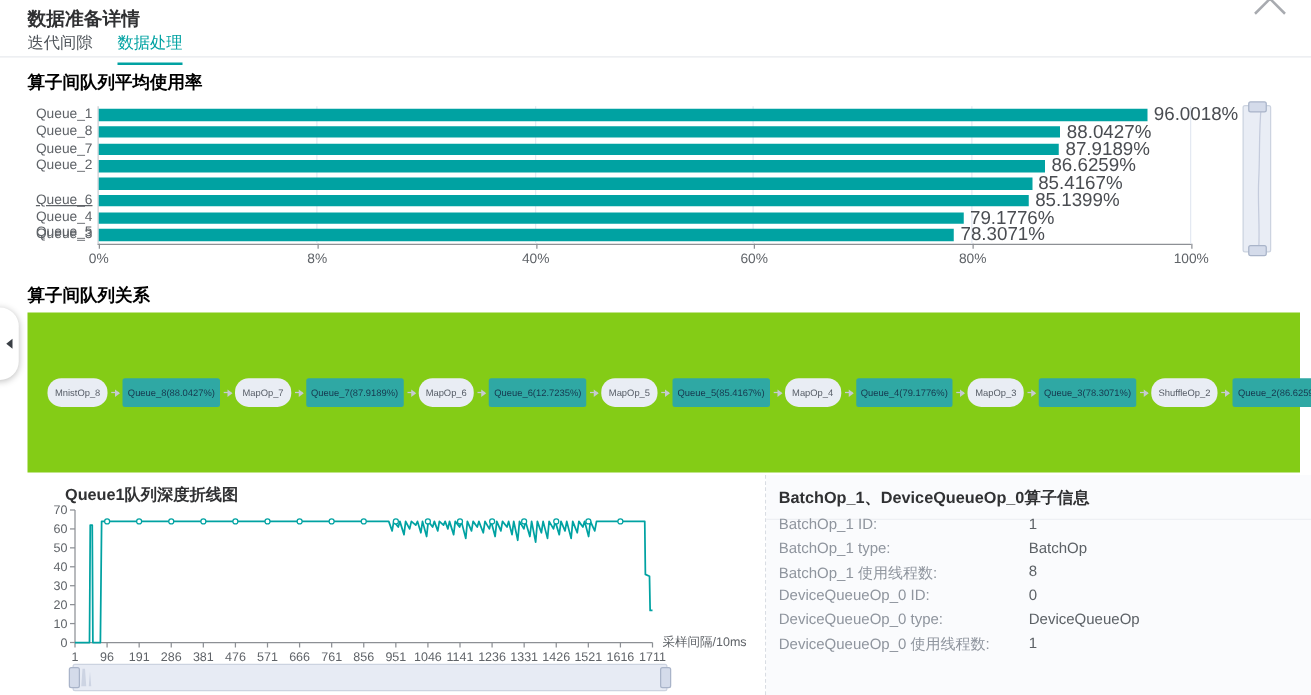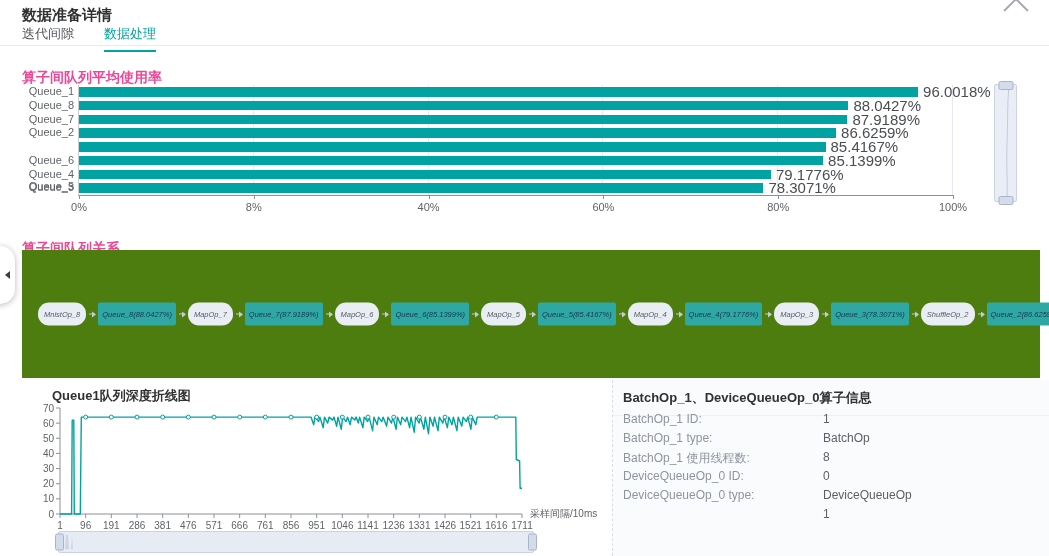--- a/index.html
+++ b/index.html
@@ -6,42 +6,42 @@
   body{
     width:1049px;height:556px;position:relative;overflow:hidden;
     background:#fff;color:#303133;
     font-family:"Liberation Sans","DejaVu Sans",sans-serif;
   }
   .abs{position:absolute;}
   
   .page-title{left:22px;top:6px;font-size:15px;font-weight:bold;}
   .collapse-top{left:1003px;top:-2px;cursor:pointer;}
   
-  .tabs{left:22px;top:25px;display:flex;gap:30px;}
+  .tabs{left:22px;top:25px;display:flex;gap:20px;}
   .tab{font-size:13px;color:#51565c;padding-bottom:7px;cursor:pointer;border-bottom:2px solid transparent;}
   .tab.active{color:#00a2a2;border-bottom-color:#00a2a2;}
   .tabs-divider{left:0;top:45px;width:1049px;height:1px;background:#e8eaee;}
   
-  .sec-title{font-size:14px;font-weight:bold;color:#ec4899;margin-top:12px;}
+  .sec-title{font-size:14px;font-weight:bold;color:#000000;}
   
   .barchart{left:22px;top:85px;width:930px;height:130px;}
   .bar-labels{position:absolute;left:0;top:0;width:52px;}
   .bar-label{position:absolute;right:0;width:52px;text-align:right;font-size:11px;color:#5f6368;}
   .bar-plot{position:absolute;left:56px;top:0;width:874px;height:110px;border-bottom:1px solid #8d9095;border-left:1px solid #c9ccd1;}
   .gridline{position:absolute;top:0;bottom:0;width:1px;background:#e4e9f2;}
   .usage-bar{position:absolute;left:0;height:9.5px;background:#00a2a2;}
   .bar-value{position:absolute;font-size:15px;color:#4a4d52;white-space:nowrap;}
   .xtick{position:absolute;top:110px;width:1px;height:4px;background:#8d9095;}
   .xtick-label{position:absolute;top:116px;transform:translateX(-50%);font-size:11px;color:#5f6368;white-space:nowrap;}
   
   .vslider{left:994px;top:84px;width:21px;height:116px;background:#e9edf5;border:1px solid #ccd3e0;border-radius:2px;cursor:pointer;}
   .vhandle{position:absolute;left:50%;transform:translateX(-50%);width:13px;height:7px;background:#d4dbea;border:1px solid #a9b4c9;border-radius:2px;}
   .vhandle.t{top:-4px;} .vhandle.b{bottom:-4px;}
   
-  .flow-panel{left:22px;top:250px;width:1018px;height:128px;background:#4d7c0f;font-style:italic;}
+  .flow-panel{left:22px;top:250px;width:1018px;height:128px;background:#84cc16;}
   .pipeline{position:absolute;left:16px;right:12px;top:50%;transform:translateY(-50%);display:flex;align-items:center;justify-content:space-between;}
   .node{font-size:7.5px;white-space:nowrap;cursor:pointer;flex:0 0 auto;}
   .node.op{background:#e9edf4;color:#565c66;padding:7px 6px;border-radius:11px;}
   .node.queue{background:#2fa8a4;color:#16374e;padding:7px 4px;border-radius:2px;}
   .flow-arrow{flex:1 1 auto;min-width:6px;height:1px;background:#c6cad2;position:relative;margin:0 3px;}
   .flow-arrow::after{content:"";position:absolute;right:-1px;top:-2.5px;
     border-left:4px solid #c6cad2;border-top:3px solid transparent;border-bottom:3px solid transparent;}
   .collapse-handle{left:-15px;top:246px;width:30px;height:58px;background:#fff;border-radius:15px;
     box-shadow:0 1px 6px rgba(0,0,0,.28);cursor:pointer;z-index:5;
     display:flex;align-items:center;justify-content:flex-end;padding-right:5px;box-sizing:border-box;}
@@ -78,21 +78,21 @@
 <div class="abs tabs-divider"></div>
 
 <div class="abs sec-title" style="left:22px;top:57px;">算子间队列平均使用率</div>
 <div class="abs barchart">
   <div class="bar-labels">
       <div class="bar-label" style="top: 0px; line-height: 13.75px;">Queue_1</div>
       <div class="bar-label" style="top: 13.75px; line-height: 13.75px;">Queue_8</div>
       <div class="bar-label" style="top: 27.5px; line-height: 13.75px;">Queue_7</div>
       <div class="bar-label" style="top: 41.25px; line-height: 13.75px;">Queue_2</div>
       <div class="bar-label" style="top: 55px; line-height: 13.75px; margin-top: 40px;">Queue_5</div>
-      <div class="bar-label" style="top: 68.75px; line-height: 13.75px;">Queue_6</div>
+      <div class="bar-label" style="top: 68.75px; line-height: 13.75px; text-decoration: underline;">Queue_6</div>
       <div class="bar-label" style="top: 82.5px; line-height: 13.75px;">Queue_4</div>
       <div class="bar-label" style="top: 96.25px; line-height: 13.75px;">Queue_3</div>
     </div>
   <div class="bar-plot">
       <div class="gridline" style="left: calc(20% - 1px);"></div>
       <div class="gridline" style="left: calc(40% - 1px);"></div>
       <div class="gridline" style="left: calc(60% - 1px);"></div>
       <div class="gridline" style="left: calc(80% - 1px);"></div>
       <div class="gridline" style="left: calc(100% - 1px);"></div>
       <div class="usage-bar" style="top: 2px; width: 96.0018%;"></div>
@@ -139,21 +139,21 @@
       <div class="node op">MnistOp_8</div>
       <div class="flow-arrow"></div>
       <div class="node queue">Queue_8(88.0427%)</div>
       <div class="flow-arrow"></div>
       <div class="node op">MapOp_7</div>
       <div class="flow-arrow"></div>
       <div class="node queue">Queue_7(87.9189%)</div>
       <div class="flow-arrow"></div>
       <div class="node op">MapOp_6</div>
       <div class="flow-arrow"></div>
-      <div class="node queue">Queue_6(85.1399%)</div>
+      <div class="node queue">Queue_6(12.7235%)</div>
       <div class="flow-arrow"></div>
       <div class="node op">MapOp_5</div>
       <div class="flow-arrow"></div>
       <div class="node queue">Queue_5(85.4167%)</div>
       <div class="flow-arrow"></div>
       <div class="node op">MapOp_4</div>
       <div class="flow-arrow"></div>
       <div class="node queue">Queue_4(79.1776%)</div>
       <div class="flow-arrow"></div>
       <div class="node op">MapOp_3</div>
@@ -274,16 +274,17 @@
       </div>
       <div class="info-row" style="top: 89px;">
         <span class="info-label">DeviceQueueOp_0 ID:</span>
         <span class="info-value">0</span>
       </div>
       <div class="info-row" style="top: 108px;">
         <span class="info-label">DeviceQueueOp_0 type:</span>
         <span class="info-value">DeviceQueueOp</span>
       </div>
       <div class="info-row" style="top: 127px;">
+        <span class="info-label">DeviceQueueOp_0 使用线程数:</span>
         <span class="info-value">1</span>
       </div>
     </div>
 </div>
 
 </body></html>

